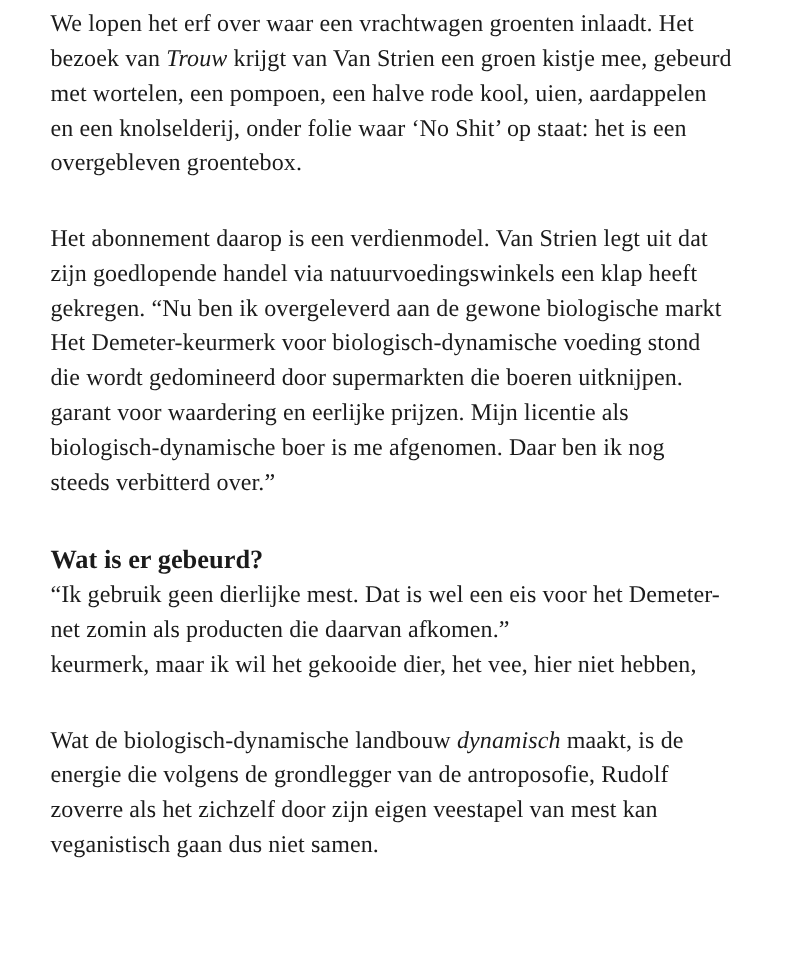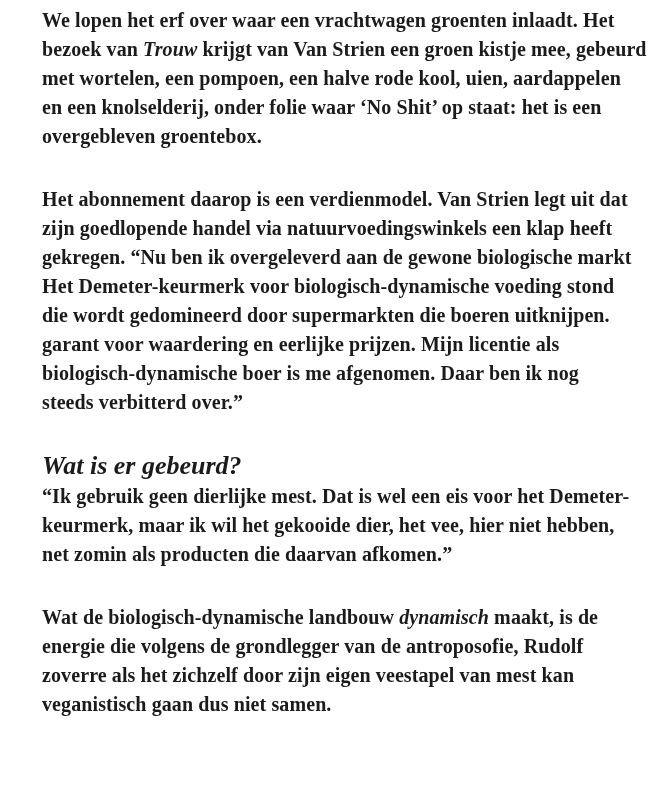--- a/index.html
+++ b/index.html
@@ -13,33 +13,31 @@
     background: #ffffff;
     overflow: hidden;
   }
   .article {
     padding: 6px 16px 0 42px;
     font-family: "Liberation Serif", "DejaVu Serif", serif;
     color: #1b1b1b;
   }
   .para {
     margin: 0 0 34px 0;
-    font-weight: bold;
   }
   .line {
     display: block;
     white-space: pre;
     font-size: 20px;
     line-height: 29px;
     letter-spacing: 0.1px;
   }
   .heading {
-    font-size: 26px;
+    font-size: 22px;
     font-weight: bold;
-    font-style: italic;
     line-height: 29px;
     margin: 11px 0 2px 0;
     white-space: pre;
   }
   em {
     font-style: italic;
     margin-top: 36px;
   }
 </style>
 </head>
@@ -63,22 +61,22 @@
     <span class="line">die wordt gedomineerd door supermarkten die boeren uitknijpen.</span>
     <span class="line">garant voor waardering en eerlijke prijzen. Mijn licentie als</span>
     <span class="line">biologisch-dynamische boer is me afgenomen. Daar ben ik nog</span>
     <span class="line">steeds verbitterd over.”</span>
   </p>
 
   <h2 class="heading">Wat is er gebeurd?</h2>
 
   <p class="para">
     <span class="line">“Ik gebruik geen dierlijke mest. Dat is wel een eis voor het Demeter-</span>
+    <span class="line">net zomin als producten die daarvan afkomen.”</span>
     <span class="line">keurmerk, maar ik wil het gekooide dier, het vee, hier niet hebben,</span>
-    <span class="line">net zomin als producten die daarvan afkomen.”</span>
   </p>
 
   <p class="para">
     <span class="line"><span>Wat de biologisch-dynamische landbouw </span><em>dynamisch</em><span> maakt, is de</span></span>
     <span class="line">energie die volgens de grondlegger van de antroposofie, Rudolf</span>
     <span class="line">zoverre als het zichzelf door zijn eigen veestapel van mest kan</span>
     <span class="line">veganistisch gaan dus niet samen.</span>
   </p>
 
 </div>

